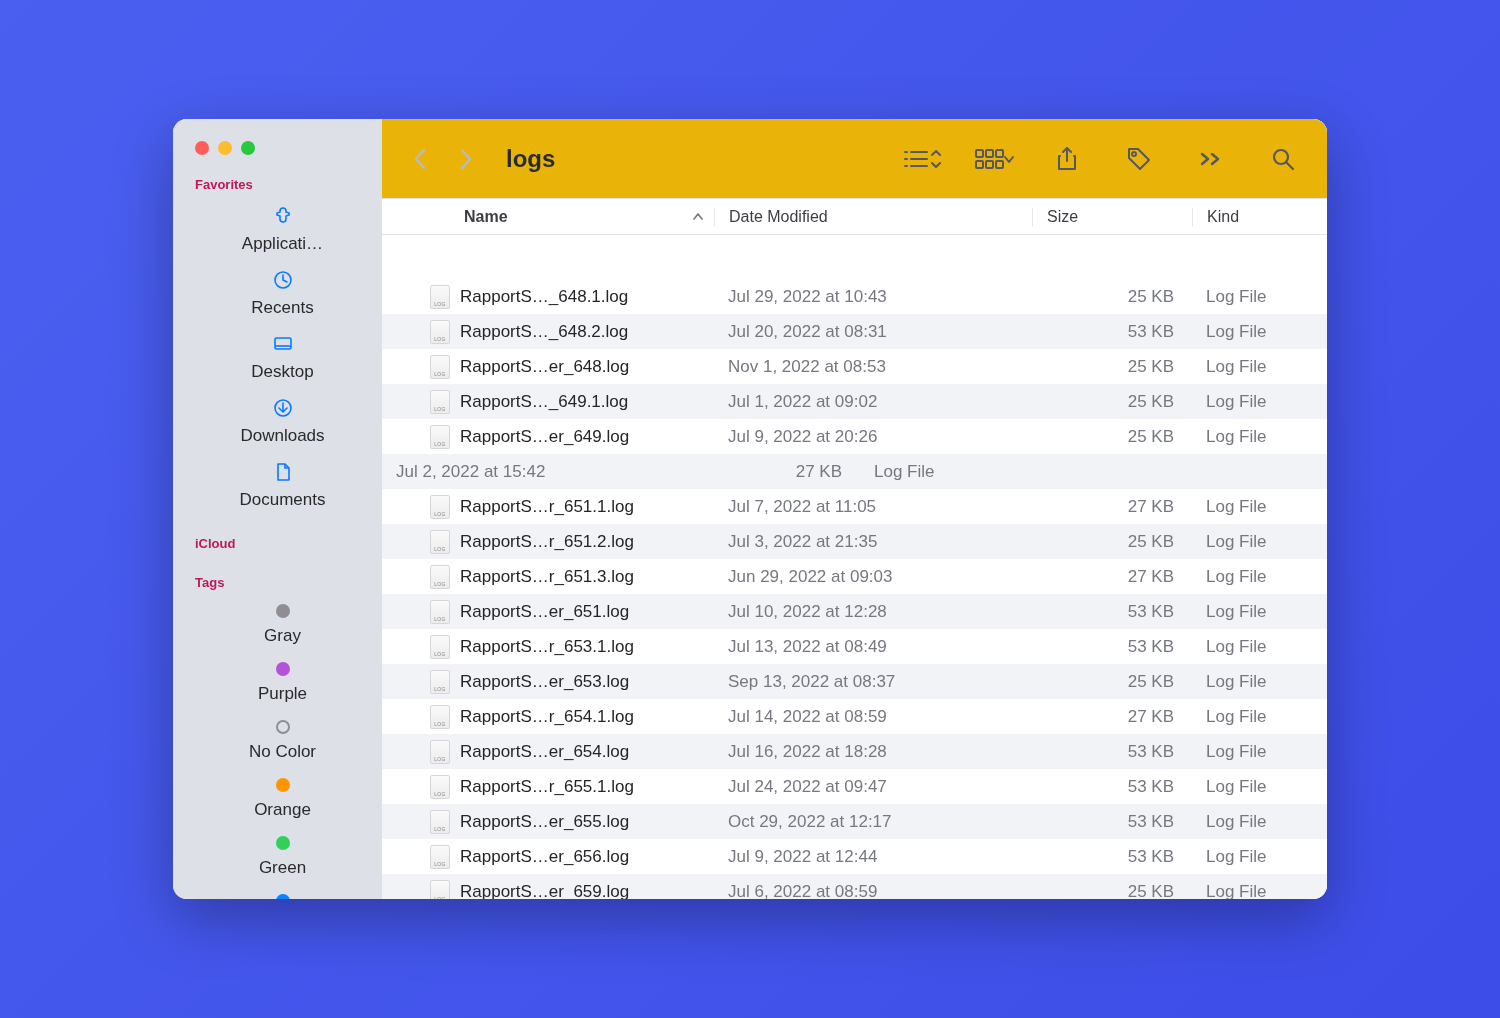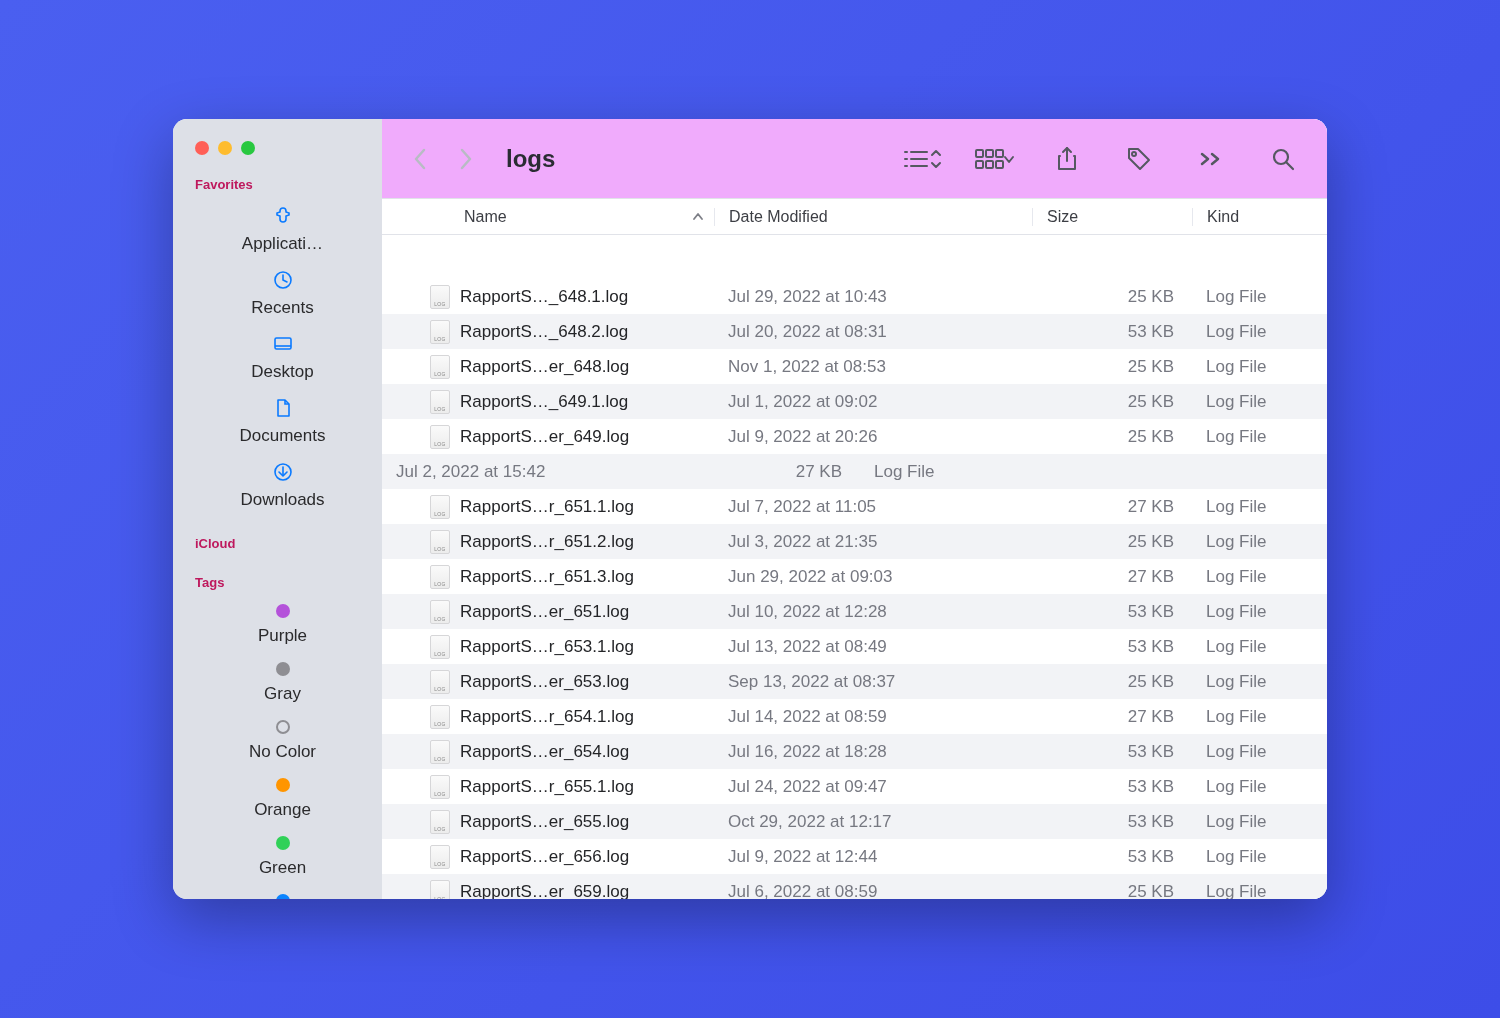--- a/index.html
+++ b/index.html
@@ -39,36 +39,36 @@
   }
   .side-item .icon { width:20px; height:20px; flex:0 0 20px; color:#0a7aff; }
   .side-spacer { height:18px; }
   .tag-dot{ width:14px; height:14px; border-radius:50%; flex:0 0 14px;}
   .dot-purple{background:#b452da;} .dot-gray{background:#8e8e93;}
   .dot-nocolor{background:transparent;border:2px solid #8e8e93;}
   .dot-orange{background:#ff9500;} .dot-green{background:#30d158;} .dot-blue{background:#0a84ff;}
   
   .main { flex:1; display:flex; flex-direction:column; background:#fff;}
   .toolbar {
-    height:80px; flex:0 0 80px; background:#f0abfc;
+    height:80px; flex:0 0 80px; background:#eab308;
     border-bottom:1px solid #e1e3e9;
     display:flex; align-items:center; padding:0 22px; gap:14px;
   }
   .nav-btn { width:32px; height:32px; display:flex; align-items:center; justify-content:center; color:#4a4d55;}
   .nav-btn.disabled{color:#b8bbc4;}
   .title { font-size:24px; font-weight:700; color:#2a2c33; margin-left:10px; margin-right:auto;}
   .tb-icon { width:44px; height:36px; display:flex; align-items:center; justify-content:center; color:#555861;}
   .tb-group { display:flex; align-items:center; gap:28px; }
   
   .cols {
     height:36px; flex:0 0 36px; display:flex; align-items:center;
     border-bottom:1px solid #e1e3e9; font-size:16px; color:#3c3e44;
     background:#fff;
   }
-  .col-name{flex:0 0 332px; padding-left:82px; font-weight:400; display:flex; align-items:center; gap:8px;}
+  .col-name{flex:0 0 332px; padding-left:82px; font-weight:700; display:flex; align-items:center; gap:8px;}
   .col-name .sort{margin-left:auto; margin-right:10px; color:#7d7f87;}
   .col-date{flex:0 0 318px; padding-left:14px; border-left:1px solid #e6e8ee;}
   .col-size{flex:0 0 160px; padding-left:14px; border-left:1px solid #e6e8ee;}
   .col-kind{flex:1; padding-left:14px; border-left:1px solid #e6e8ee;}
   
   .rows { flex:1; overflow:hidden;margin-top:44px;}
   .row { height:35px; display:flex; align-items:center; font-size:17px;}
   .row:nth-child(even){background:#f2f3f6;}
   .r-name{flex:0 0 332px; display:flex; align-items:center; gap:10px; padding-left:48px; color:#242528; white-space:nowrap; overflow:hidden;}
   .r-date{flex:0 0 318px; padding-left:14px; color:#767881;}
@@ -122,49 +122,49 @@
             <svg width="20" height="20" viewBox="0 0 20 20">
               <rect x="2" y="4" width="16" height="11" rx="1.5" fill="none" stroke="currentColor" stroke-width="1.6"></rect>
               <line x1="2" y1="12" x2="18" y2="12" stroke="currentColor" stroke-width="1.6"></line>
             </svg>
           </span>
           <span>Desktop</span>
         </div>
         <div class="side-item">
           <span class="icon">
             <svg width="20" height="20" viewBox="0 0 20 20">
-              <path d="M5 2 h7 l4 4 v12 h-11 z" fill="none" stroke="currentColor" stroke-width="1.6" stroke-linejoin="round"></path>
-              <polyline points="12,2 12,6 16,6" fill="none" stroke="currentColor" stroke-width="1.6"></polyline>
-            </svg>
-          </span>
-          <span>Documents</span>
-        </div>
-        <div class="side-item">
-          <span class="icon">
-            <svg width="20" height="20" viewBox="0 0 20 20">
               <circle cx="10" cy="10" r="8" fill="none" stroke="currentColor" stroke-width="1.6"></circle>
               <line x1="10" y1="5" x2="10" y2="13" stroke="currentColor" stroke-width="1.6" stroke-linecap="round"></line>
               <polyline points="6,10 10,14 14,10" fill="none" stroke="currentColor" stroke-width="1.6" stroke-linecap="round" stroke-linejoin="round"></polyline>
             </svg>
           </span>
           <span>Downloads</span>
+        </div>
+        <div class="side-item">
+          <span class="icon">
+            <svg width="20" height="20" viewBox="0 0 20 20">
+              <path d="M5 2 h7 l4 4 v12 h-11 z" fill="none" stroke="currentColor" stroke-width="1.6" stroke-linejoin="round"></path>
+              <polyline points="12,2 12,6 16,6" fill="none" stroke="currentColor" stroke-width="1.6"></polyline>
+            </svg>
+          </span>
+          <span>Documents</span>
         </div>
       </div>
     <div class="side-spacer"></div>
     <div class="side-section-label">iCloud</div>
     <div class="side-spacer"></div>
     <div class="side-section-label">Tags</div>
     <div id="tags-mount">
         <div class="side-item">
+          <span class="tag-dot dot-gray"></span>
+          <span>Gray</span>
+        </div>
+        <div class="side-item">
           <span class="tag-dot dot-purple"></span>
           <span>Purple</span>
-        </div>
-        <div class="side-item">
-          <span class="tag-dot dot-gray"></span>
-          <span>Gray</span>
         </div>
         <div class="side-item">
           <span class="tag-dot dot-nocolor"></span>
           <span>No Color</span>
         </div>
         <div class="side-item">
           <span class="tag-dot dot-orange"></span>
           <span>Orange</span>
         </div>
         <div class="side-item">

